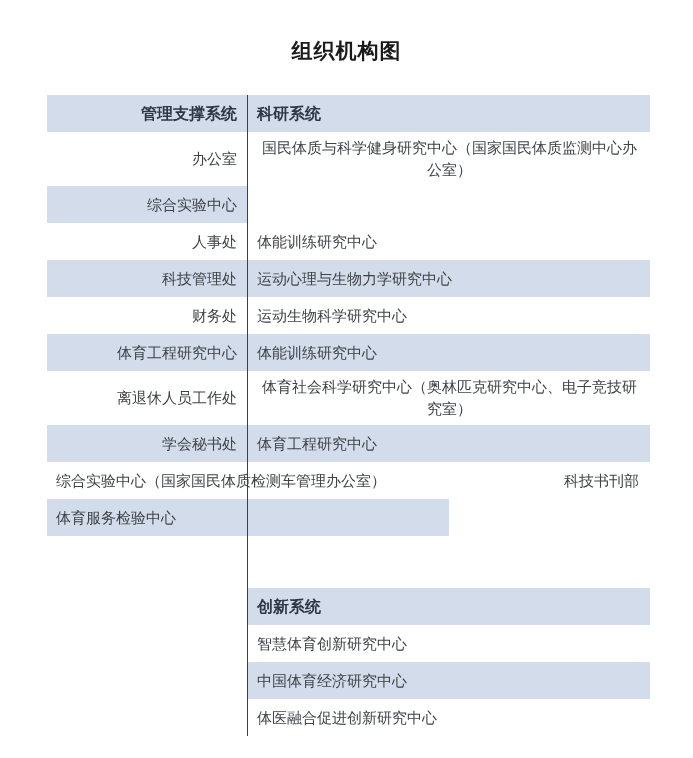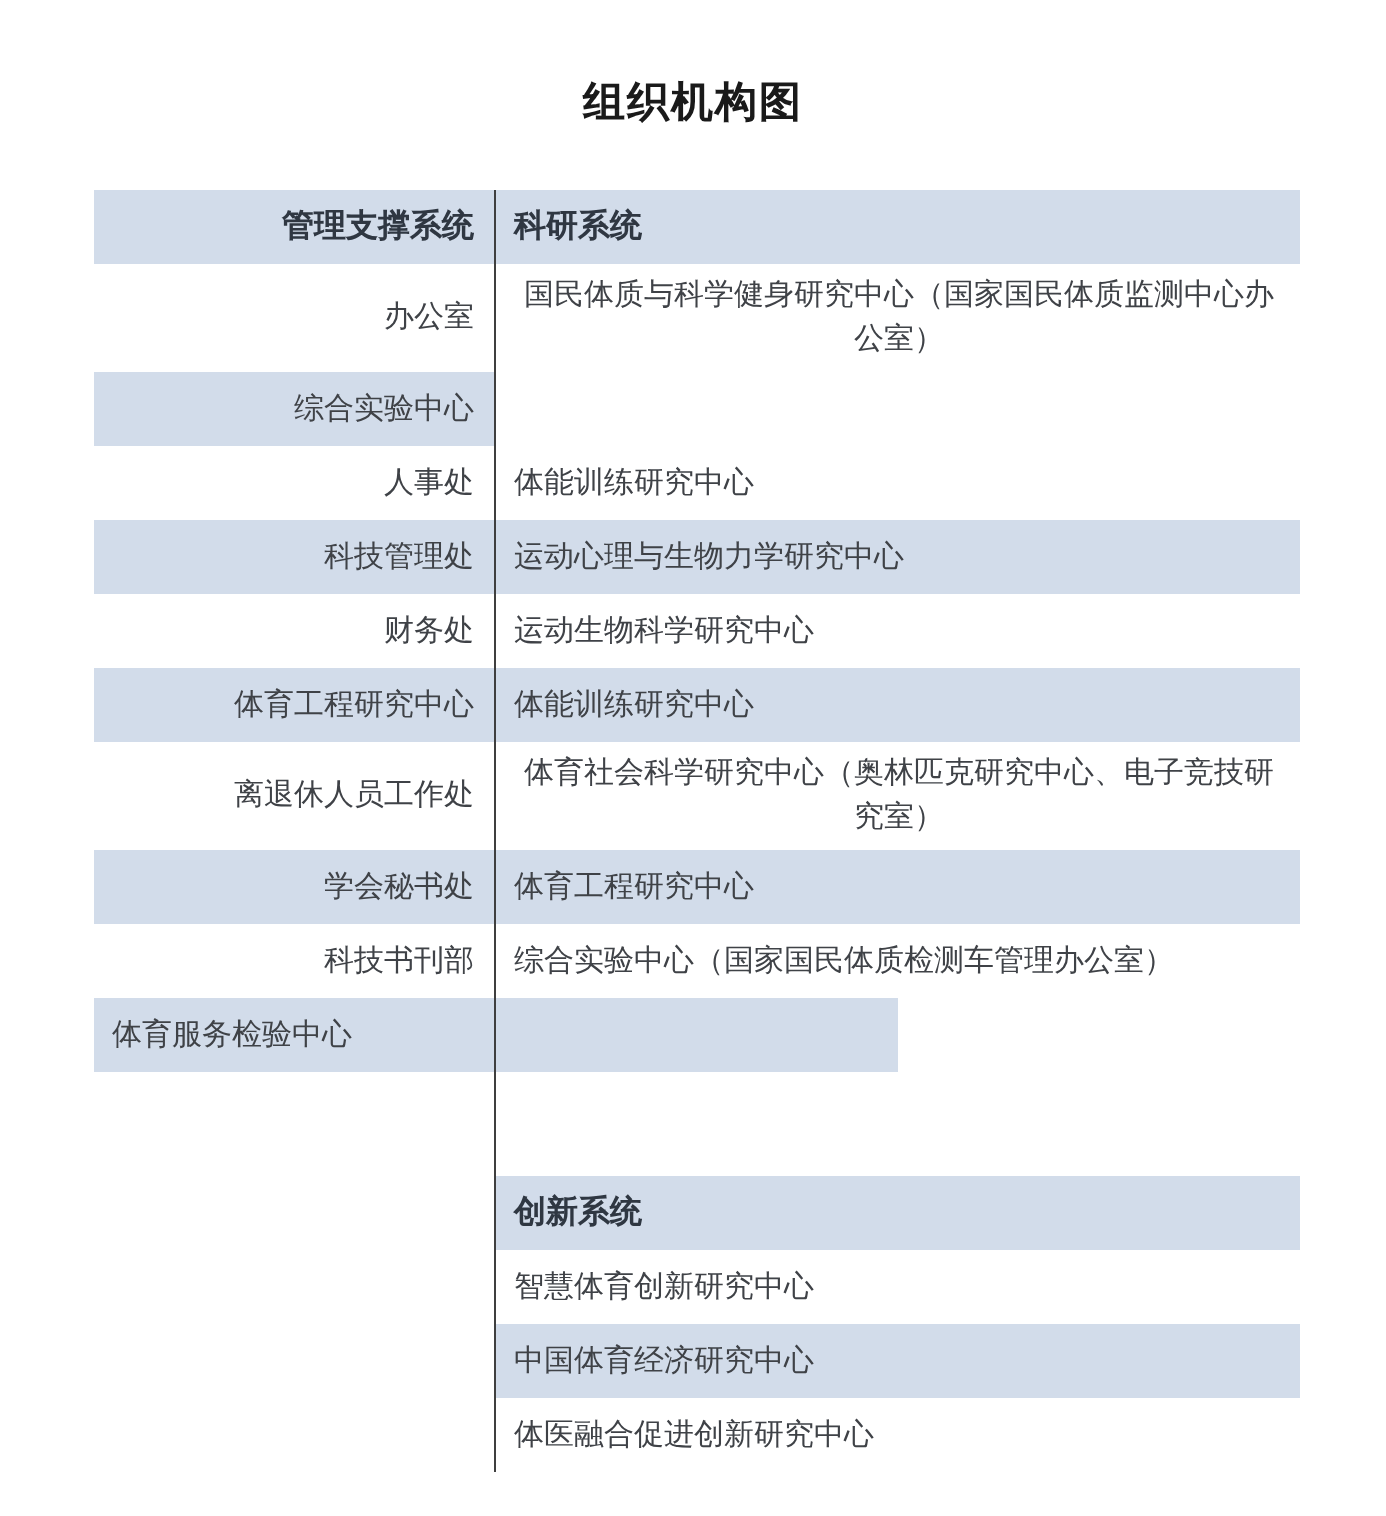--- a/index.html
+++ b/index.html
@@ -116,22 +116,22 @@
         </div>
         <div class="row">
           <div class="cell left">离退休人员工作处</div>
           <div class="cell right">体育社会科学研究中心（奥林匹克研究中心、电子竞技研究室）</div>
         </div>
         <div class="row shaded">
           <div class="cell left">学会秘书处</div>
           <div class="cell right">体育工程研究中心</div>
         </div>
         <div class="row">
+          <div class="cell right">综合实验中心（国家国民体质检测车管理办公室）</div>
           <div class="cell left">科技书刊部</div>
-          <div class="cell right">综合实验中心（国家国民体质检测车管理办公室）</div>
         </div>
         <div class="row shaded">
           <div class="cell right">体育服务检验中心</div>
         </div>
       </div>
 
     <div class="section-gap"></div>
 
     <div class="row header-row">
       <div class="cell left"></div>

